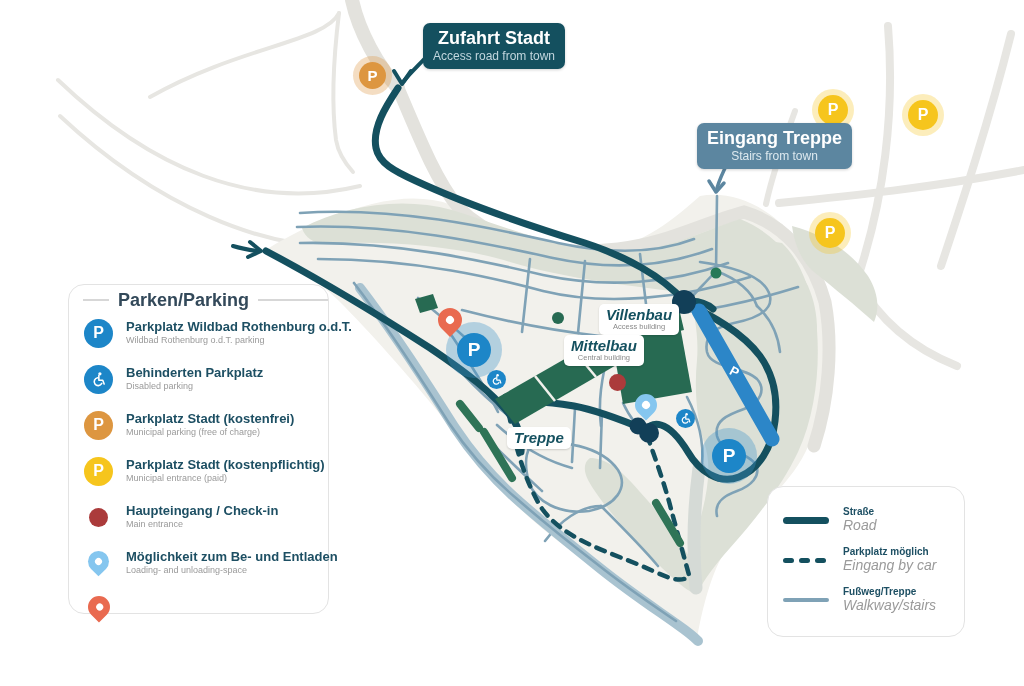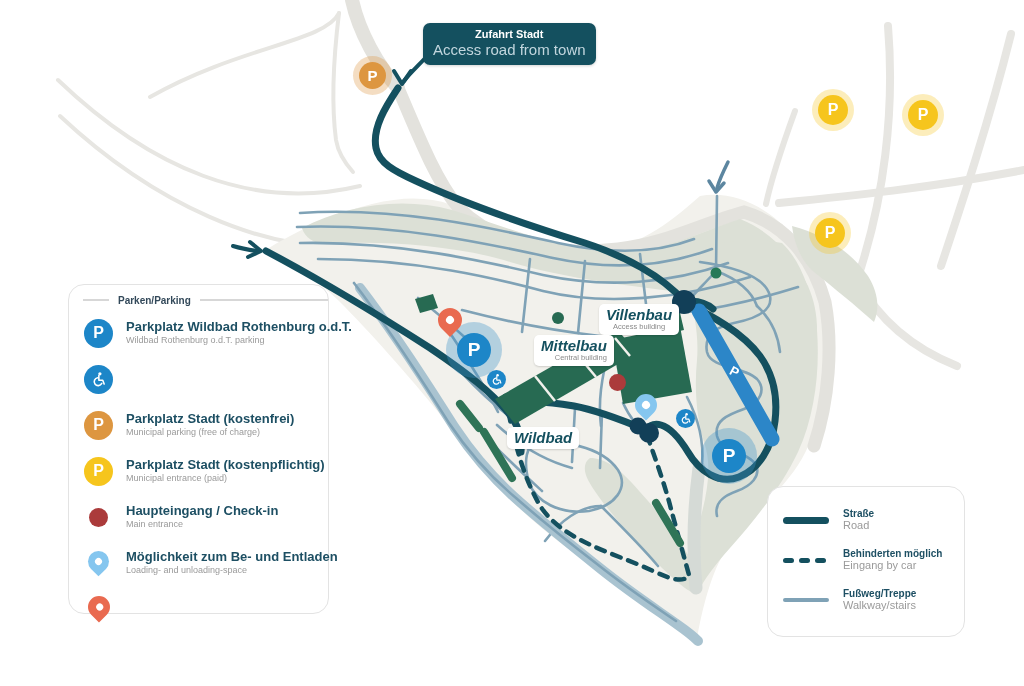--- a/index.html
+++ b/index.html
@@ -5,22 +5,22 @@
   html,body{margin:0;padding:0;background:#fff;}
   body{font-family:"Liberation Sans",sans-serif;}
   .canvas{position:relative;width:1024px;height:686px;background:#fff;overflow:hidden;}
   .canvas svg.base{position:absolute;left:0;top:0;}
 
   
   .callout{position:absolute;border-radius:7px;padding:5px 10px 6px;text-align:center;
            box-shadow:0 1px 3px rgba(0,0,0,.18);}
   .callout.teal{background:#14505f;}
   .callout.slate{background:#5c86a0;}
-  .callout .c-title{color:#fff;font-size:11px;font-weight:bold;line-height:1.15;white-space:nowrap;}
-  .callout .c-sub{color:#c2d6de;font-size:15px;line-height:1.2;white-space:nowrap;}
+  .callout .c-title{color:#fff;font-size:18px;font-weight:bold;line-height:1.15;white-space:nowrap;}
+  .callout .c-sub{color:#c2d6de;font-size:12px;line-height:1.2;white-space:nowrap;}
   .callout.slate .c-sub{color:#dde9ef;}
 
   
   .bldg-label{position:absolute;background:#fff;border-radius:5px;padding:2px 7px 3px;text-align:center;
               box-shadow:0 1px 2px rgba(0,0,0,.15);}
   .bldg-label .b-title{color:#14505f;font-size:15px;font-weight:bold;line-height:1.15;white-space:nowrap;font-style:italic;}
   .bldg-label .b-sub{color:#8a8a8a;font-size:7.5px;line-height:1.15;white-space:nowrap;}
 
   
   .pmark{position:absolute;border-radius:50%;color:#fff;font-weight:bold;
@@ -42,21 +42,21 @@
   .pin.coral{width:24px;height:24px;background:#e96a50;}
   .pin.coral::after{width:8px;height:8px;left:8px;top:8px;}
   .strip-p{position:absolute;color:#fff;font-weight:bold;font-size:13px;transform:rotate(28deg);}
 
   
   .legendbox{position:absolute;background:#fff;border:1.5px solid #e3e3e3;border-radius:16px;}
   .parkbox{left:68px;top:284px;width:259px;height:323px;padding-top:5px;}
   .legend-title-row{display:flex;align-items:center;gap:9px;padding:0 0 0 14px;height:20px;}
   .legend-title-row::before{content:"";width:26px;height:1.5px;background:#d7d7d7;}
   .legend-title-row::after{content:"";flex:1;height:1.5px;background:#d7d7d7;margin-right:0;}
-  .legend-title{color:#33495a;font-size:10px;font-weight:bold;white-space:nowrap;}
+  .legend-title{color:#33495a;font-size:18px;font-weight:bold;white-space:nowrap;}
   .lrow{display:flex;align-items:center;gap:11px;padding:5px 8px 5px 13px;height:36px;}
   .lrow .icon-col{width:33px;display:flex;align-items:center;justify-content:center;flex-shrink:0;}
   .lrow .t{color:#1d4f63;font-size:13px;font-weight:bold;line-height:1.12;white-space:nowrap;}
   .lrow .s{color:#9a9a9a;font-size:9px;line-height:1.2;white-space:nowrap;}
   .ic-circle{width:29px;height:29px;border-radius:50%;color:#fff;font-weight:bold;font-size:16px;
              display:flex;align-items:center;justify-content:center;}
   .ic-blue{background:#1d86c8;} .ic-orange{background:#dd9640;} .ic-yellow{background:#f6c51d;}
   .ic-dot{width:19px;height:19px;border-radius:50%;background:#ab3b3b;}
   .ic-pin{position:relative;border-radius:50% 50% 50% 0;transform:rotate(-45deg);margin-bottom:4px;}
   .ic-pin::after{content:"";position:absolute;background:#fff;border-radius:50%;}
@@ -69,21 +69,21 @@
   .ic-disabled svg{width:17px;height:17px;}
 
   .routebox{left:767px;top:486px;width:196px;height:136px;padding:13px 0 0 0;}
   .rrow{display:flex;align-items:center;gap:12px;padding:5px 8px 5px 15px;height:30px;}
   .rrow .swatch-col{width:48px;display:flex;align-items:center;flex-shrink:0;}
   .sw-solid{width:46px;height:7px;border-radius:4px;background:#14505f;}
   .sw-dashed{display:flex;gap:5px;}
   .sw-dashed i{width:11px;height:5px;border-radius:2.5px;background:#14505f;}
   .sw-thin{width:46px;height:3.5px;border-radius:2px;background:#7fa2b6;}
   .rrow .t{color:#1d4f63;font-size:10px;font-weight:bold;line-height:1.1;white-space:nowrap;}
-  .rrow .s{color:#9a9a9a;font-size:11px;line-height:1.2;white-space:nowrap;}
+  .rrow .s{color:#9a9a9a;font-size:14px;line-height:1.2;white-space:nowrap;font-style:italic;}
 </style>
 </head>
 <body>
 
 <div class="canvas">
 
   <svg class="base" width="1024" height="686" viewBox="0 0 1024 686">
 
     <g stroke="#e7e6e2" fill="none" stroke-linecap="round">
       <path stroke-width="4" d="M 58,80 C 150,168 252,212 360,186"></path>
@@ -253,31 +253,35 @@
   </div>
 
   <div class="dot-red" style="left:609px;top:374px;"></div>
   <div class="pin lblue" style="left:635px;top:394px;"></div>
   <div class="pin coral" style="left:438px;top:308px;"></div>
 
   <div class="callout teal" style="left:423px;top:23px;">
     <div class="c-title">Zufahrt Stadt</div>
     <div class="c-sub">Access road from town</div>
   </div>
+  <div class="callout slate" style="left:697px;top:123px;">
+    <div class="c-title">Eingang Treppe</div>
+    <div class="c-sub">Stairs from town</div>
+  </div>
 
   <div class="bldg-label" style="left:599px;top:304px;">
     <div class="b-title">Villenbau</div>
     <div class="b-sub">Access building</div>
   </div>
-  <div class="bldg-label" style="left:534px;top:335px;text-align:right;">
+  <div class="bldg-label" style="left:564px;top:335px;">
     <div class="b-title">Mittelbau</div>
     <div class="b-sub">Central building</div>
   </div>
   <div class="bldg-label" style="left:507px;top:427px;">
-    <div class="b-title">Wildbad</div>
+    <div class="b-title">Treppe</div>
   </div>
 
   <div class="legendbox parkbox">
     <div class="legend-title-row">
       <span class="legend-title">Parken/Parking</span>
     </div>
 
     <div class="lrow">
       <div class="icon-col">
           <div class="ic-circle ic-blue">P</div>
@@ -290,20 +294,24 @@
     <div class="lrow">
       <div class="icon-col">
           <div class="ic-disabled">
         <svg viewBox="0 0 24 24">
               <circle cx="14" cy="4" r="2.3" fill="#fff"></circle>
               <path d="M12.5 6.5 L12.5 13 L18 13 L20 18.5" fill="none" stroke="#fff" stroke-width="2.2" stroke-linecap="round" stroke-linejoin="round"></path>
               <path d="M10.8 9.5 A 5.6 5.6 0 1 0 16.6 17.5" fill="none" stroke="#fff" stroke-width="2.2" stroke-linecap="round"></path>
             </svg>
       </div>
         </div>
+      <div>
+          <div class="t">Behinderten Parkplatz</div>
+           <div class="s">Disabled parking</div>
+        </div>
     </div>
     <div class="lrow">
       <div class="icon-col">
           <div class="ic-circle ic-orange">P</div>
         </div>
       <div>
           <div class="t">Parkplatz Stadt (kostenfrei)</div>
            <div class="s">Municipal parking (free of charge)</div>
         </div>
     </div>
@@ -353,21 +361,21 @@
     </div>
     <div class="rrow">
       <div class="swatch-col">
           <div class="sw-dashed">
             <i></i>
             <i></i>
             <i></i>
           </div>
         </div>
       <div>
-          <div class="t">Behinderten möglich</div>
+          <div class="t">Parkplatz möglich</div>
            <div class="s">Eingang by car</div>
         </div>
     </div>
     <div class="rrow">
       <div class="swatch-col">
           <div class="sw-thin"></div>
         </div>
       <div>
           <div class="t">Fußweg/Treppe</div>
            <div class="s">Walkway/stairs</div>

